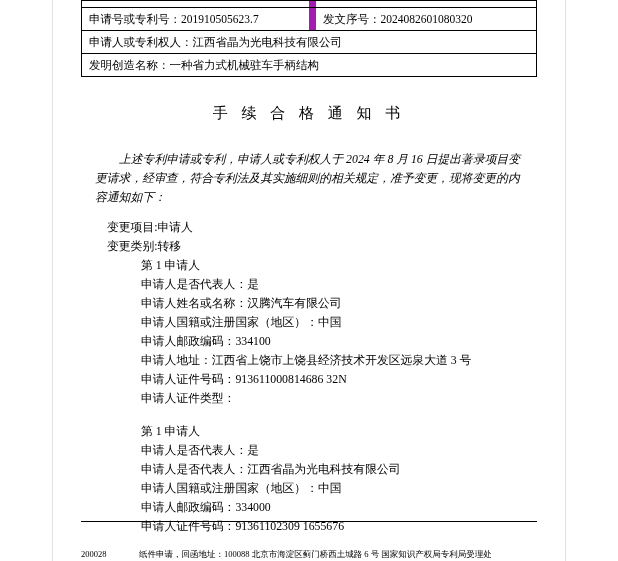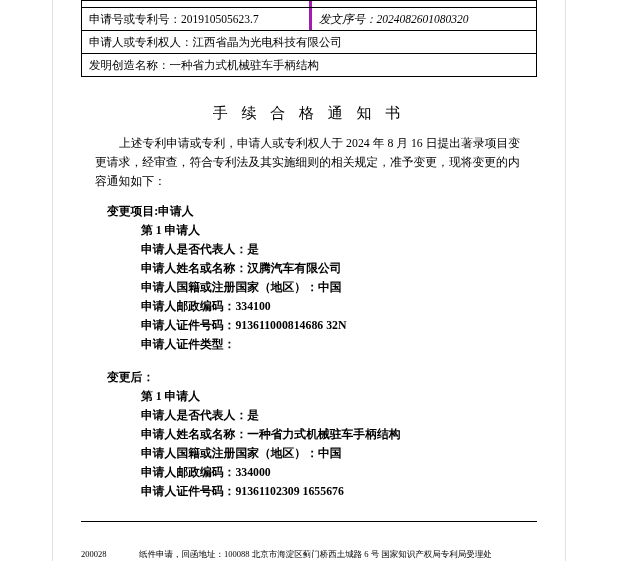--- a/index.html
+++ b/index.html
@@ -67,22 +67,21 @@
     font-size: 11.5px;
     color: #000;
     line-height: 16px;
     white-space: nowrap;
     box-sizing: border-box;
   }
   .tcell.half {
     width: 50%;
   }
   .tcell.sep {
-    border-left: 3px solid #a21caf;
-    font-style: italic;
+    border-left: 7px solid #a21caf;
   }
   .tcell.full {
     width: 100%;
   }
 
   .doc-title {
     position: absolute;
     left: 0;
     top: 104px;
     width: 618px;
@@ -98,26 +97,26 @@
     position: absolute;
     left: 95px;
     top: 134px;
     width: 430px;
     font-size: 11.8px;
     line-height: 19px;
     color: #000;
   }
   .para {
     text-indent: 24px;
-    margin: 0 0 2px 0;
+    margin: 16px 0 2px 0;
+    font-style: italic;
   }
   .line {
     margin: 0;
     white-space: nowrap;
-    font-weight: bold;
   }
   .ind1 { padding-left: 12px; }
   .ind2 { padding-left: 46px; }
   .gap { height: 14px; }
   .gap-sm { height: 9px; }
 
   
   .footer-rule {
     position: absolute;
     left: 81px;
@@ -172,32 +171,33 @@
       <div class="tcell full">发明创造名称：一种省力式机械驻车手柄结构</div>
     </div>
   </div>
 
   <div class="doc-title">手 续 合 格 通 知 书</div>
 
   <div class="body-text">
     <p class="para">上述专利申请或专利，申请人或专利权人于 2024 年 8 月 16 日提出著录项目变更请求，经审查，符合专利法及其实施细则的相关规定，准予变更，现将变更的内容通知如下：</p>
     <div class="gap-sm"></div>
     <p class="line ind1">变更项目:申请人</p>
+    <p class="line ind1">变更类别:转移</p>
     <p class="line ind2">第 1 申请人</p>
     <p class="line ind2">申请人是否代表人：是</p>
     <p class="line ind2">申请人姓名或名称：汉腾汽车有限公司</p>
     <p class="line ind2">申请人国籍或注册国家（地区）：中国</p>
     <p class="line ind2">申请人邮政编码：334100</p>
+    <p class="line ind2">申请人地址：江西省上饶市上饶县经济技术开发区远泉大道 3 号</p>
     <p class="line ind2">申请人证件号码：913611000814686 32N</p>
     <p class="line ind2">申请人证件类型：</p>
     <div class="gap"></div>
-    <p class="line ind1">变更后：</p>
     <p class="line ind2">第 1 申请人</p>
     <p class="line ind2">申请人是否代表人：是</p>
-    <p class="line ind2">申请人姓名或名称：一种省力式机械驻车手柄结构</p>
+    <p class="line ind2">申请人是否代表人：江西省晶为光电科技有限公司</p>
     <p class="line ind2">申请人国籍或注册国家（地区）：中国</p>
     <p class="line ind2">申请人邮政编码：334000</p>
     <p class="line ind2">申请人证件号码：91361102309 1655676</p>
 
   </div>
 
   <div class="footer-rule"></div>
   <div class="footer">
     <div class="footer-left">
       <div class="footer-line">200028</div>

